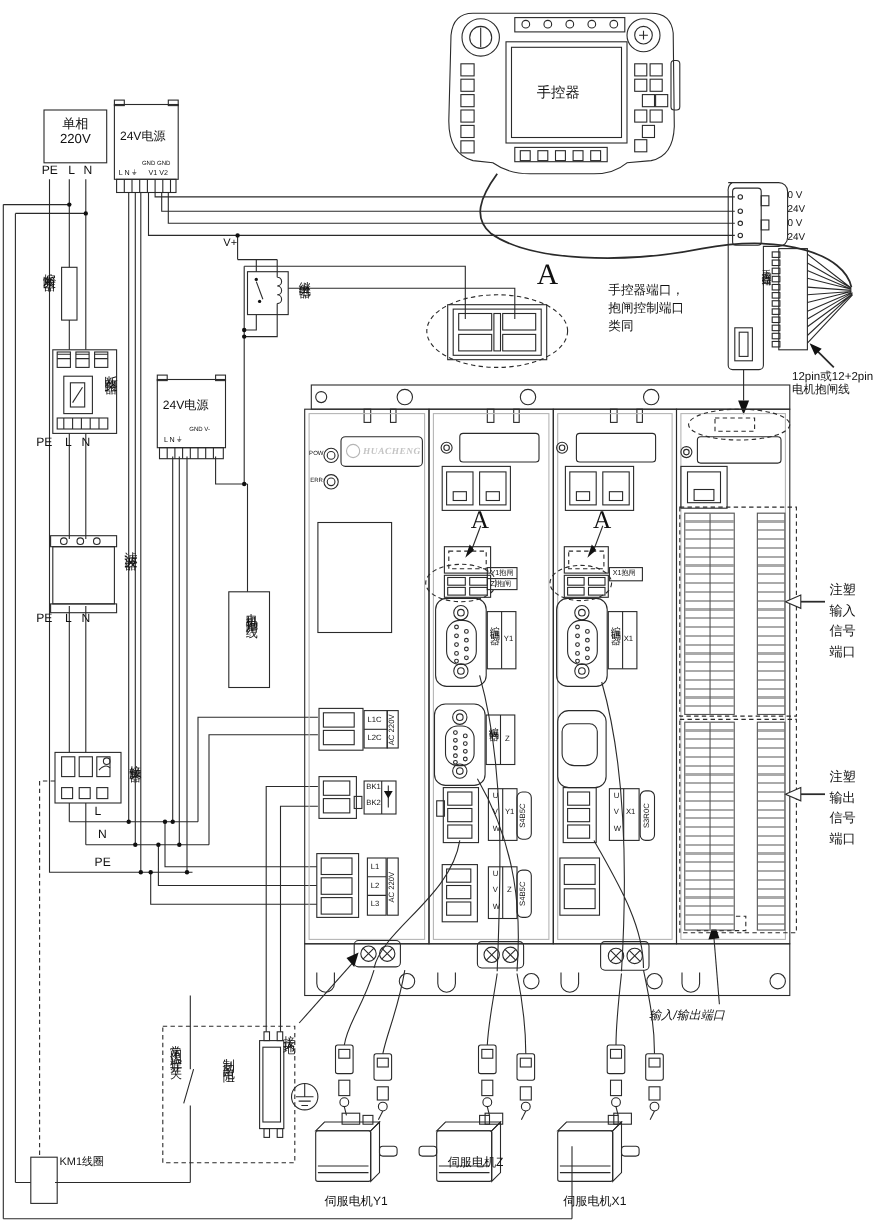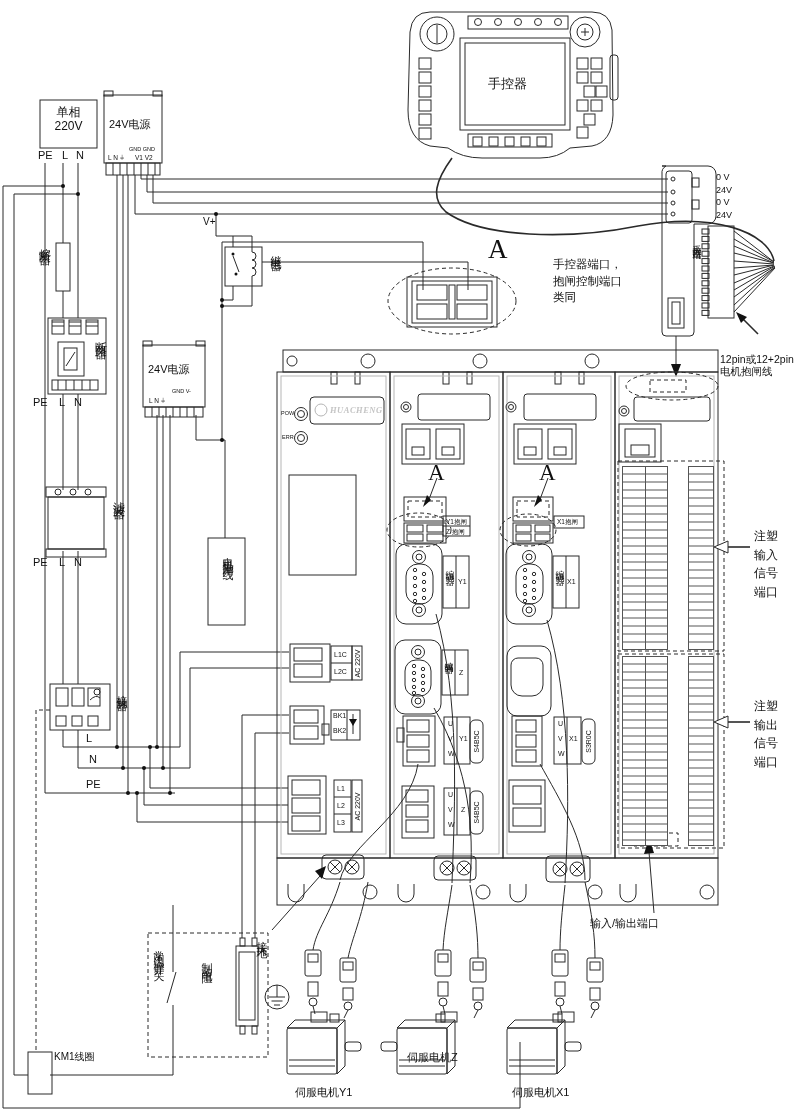--- a/index.html
+++ b/index.html
@@ -590,21 +590,21 @@
       <div>抱闸控制端口</div>
       <div>类同</div>
 </div>
 
 <span class="t" style="left:488px;top:77px;font-size:13px;">手控器</span>
 <span class="t" style="left:716px;top:172px;font-size:9px;">0 V</span>
 <span class="t" style="left:716px;top:185px;font-size:9px;">24V</span>
 <span class="t" style="left:716px;top:197px;font-size:9px;">0 V</span>
 <span class="t" style="left:716px;top:210px;font-size:9px;">24V</span>
 <span class="vt" style="left:690px;top:237px;font-size:9px;letter-spacing:2px;">手控器端口</span>
-<div class="t" style="left:720px;top:336px;font-size:10.5px;margin-top:17px;">
+<div class="t" style="left:720px;top:336px;font-size:10.5px;">
   <div>12pin或12+2pin</div>
       <div>电机抱闸线</div>
 </div>
 
 <span class="t" style="left:281px;top:410px;font-size:5.5px;">POW</span>
 <span class="t" style="left:282px;top:434px;font-size:5.5px;">ERR</span>
 <span class="t logoT" style="left:330px;top:406px;font-family:Liberation Serif, serif;">HUACHENG</span>
 <span class="t small" style="left:334px;top:651px;">L1C</span>
 <span class="t small" style="left:334px;top:668px;">L2C</span>
 <div class="rbox" style="left:349px;top:646px;width:16px;height:34px;">
@@ -658,21 +658,21 @@
       <div>输入</div>
   <div>信号</div>
       <div>端口</div>
 </div>
 <div class="t" style="left:754px;top:697px;font-size:12px;line-height:1.55;">
   <div>注塑</div>
       <div>输出</div>
   <div>信号</div>
       <div>端口</div>
 </div>
-<span class="t" style="left:590px;top:917px;">输入/输出端口</span>
+<span class="t" style="left:590px;top:917px;font-style:italic;">输入/输出端口</span>
 
 <span class="vt" style="left:254px;top:932px;">接大地</span>
 <span class="vt" style="left:151px;top:941px;letter-spacing:4px;">常闭温控开关</span>
 <span class="vt" style="left:199px;top:953px;letter-spacing:4px;">制动电阻</span>
 <span class="t" style="left:54px;top:1051px;font-size:10px;">KM1线圈</span>
 
 <span class="t" style="left:295px;top:1086px;">伺服电机Y1</span>
 <span class="t" style="left:407px;top:1051px;">伺服电机Z</span>
 <span class="t" style="left:512px;top:1086px;">伺服电机X1</span>
 

